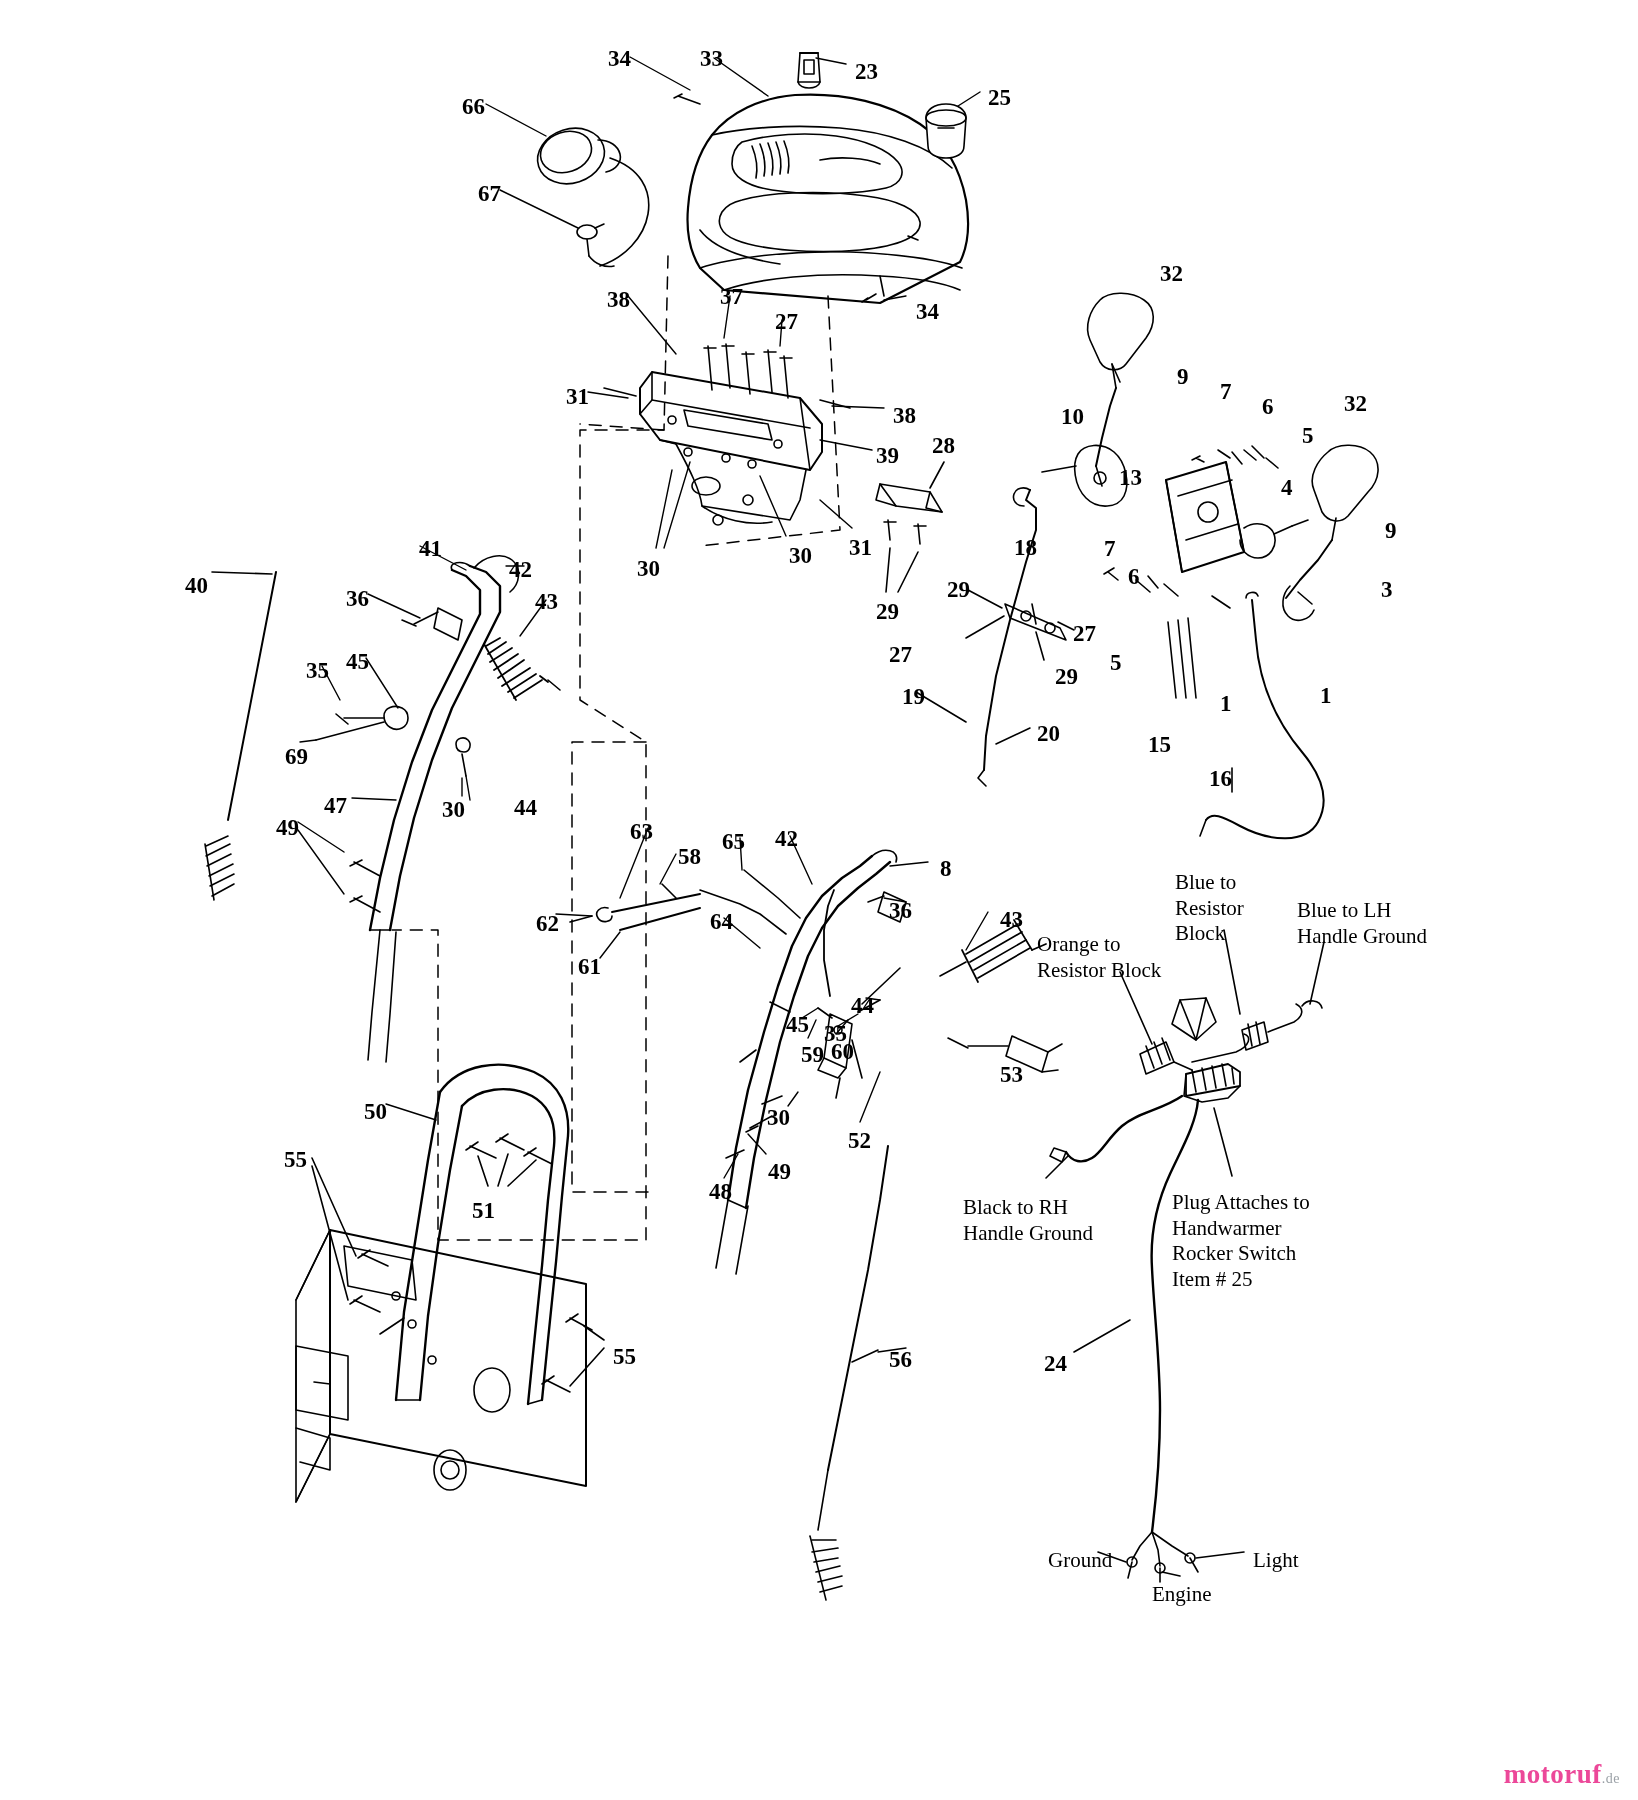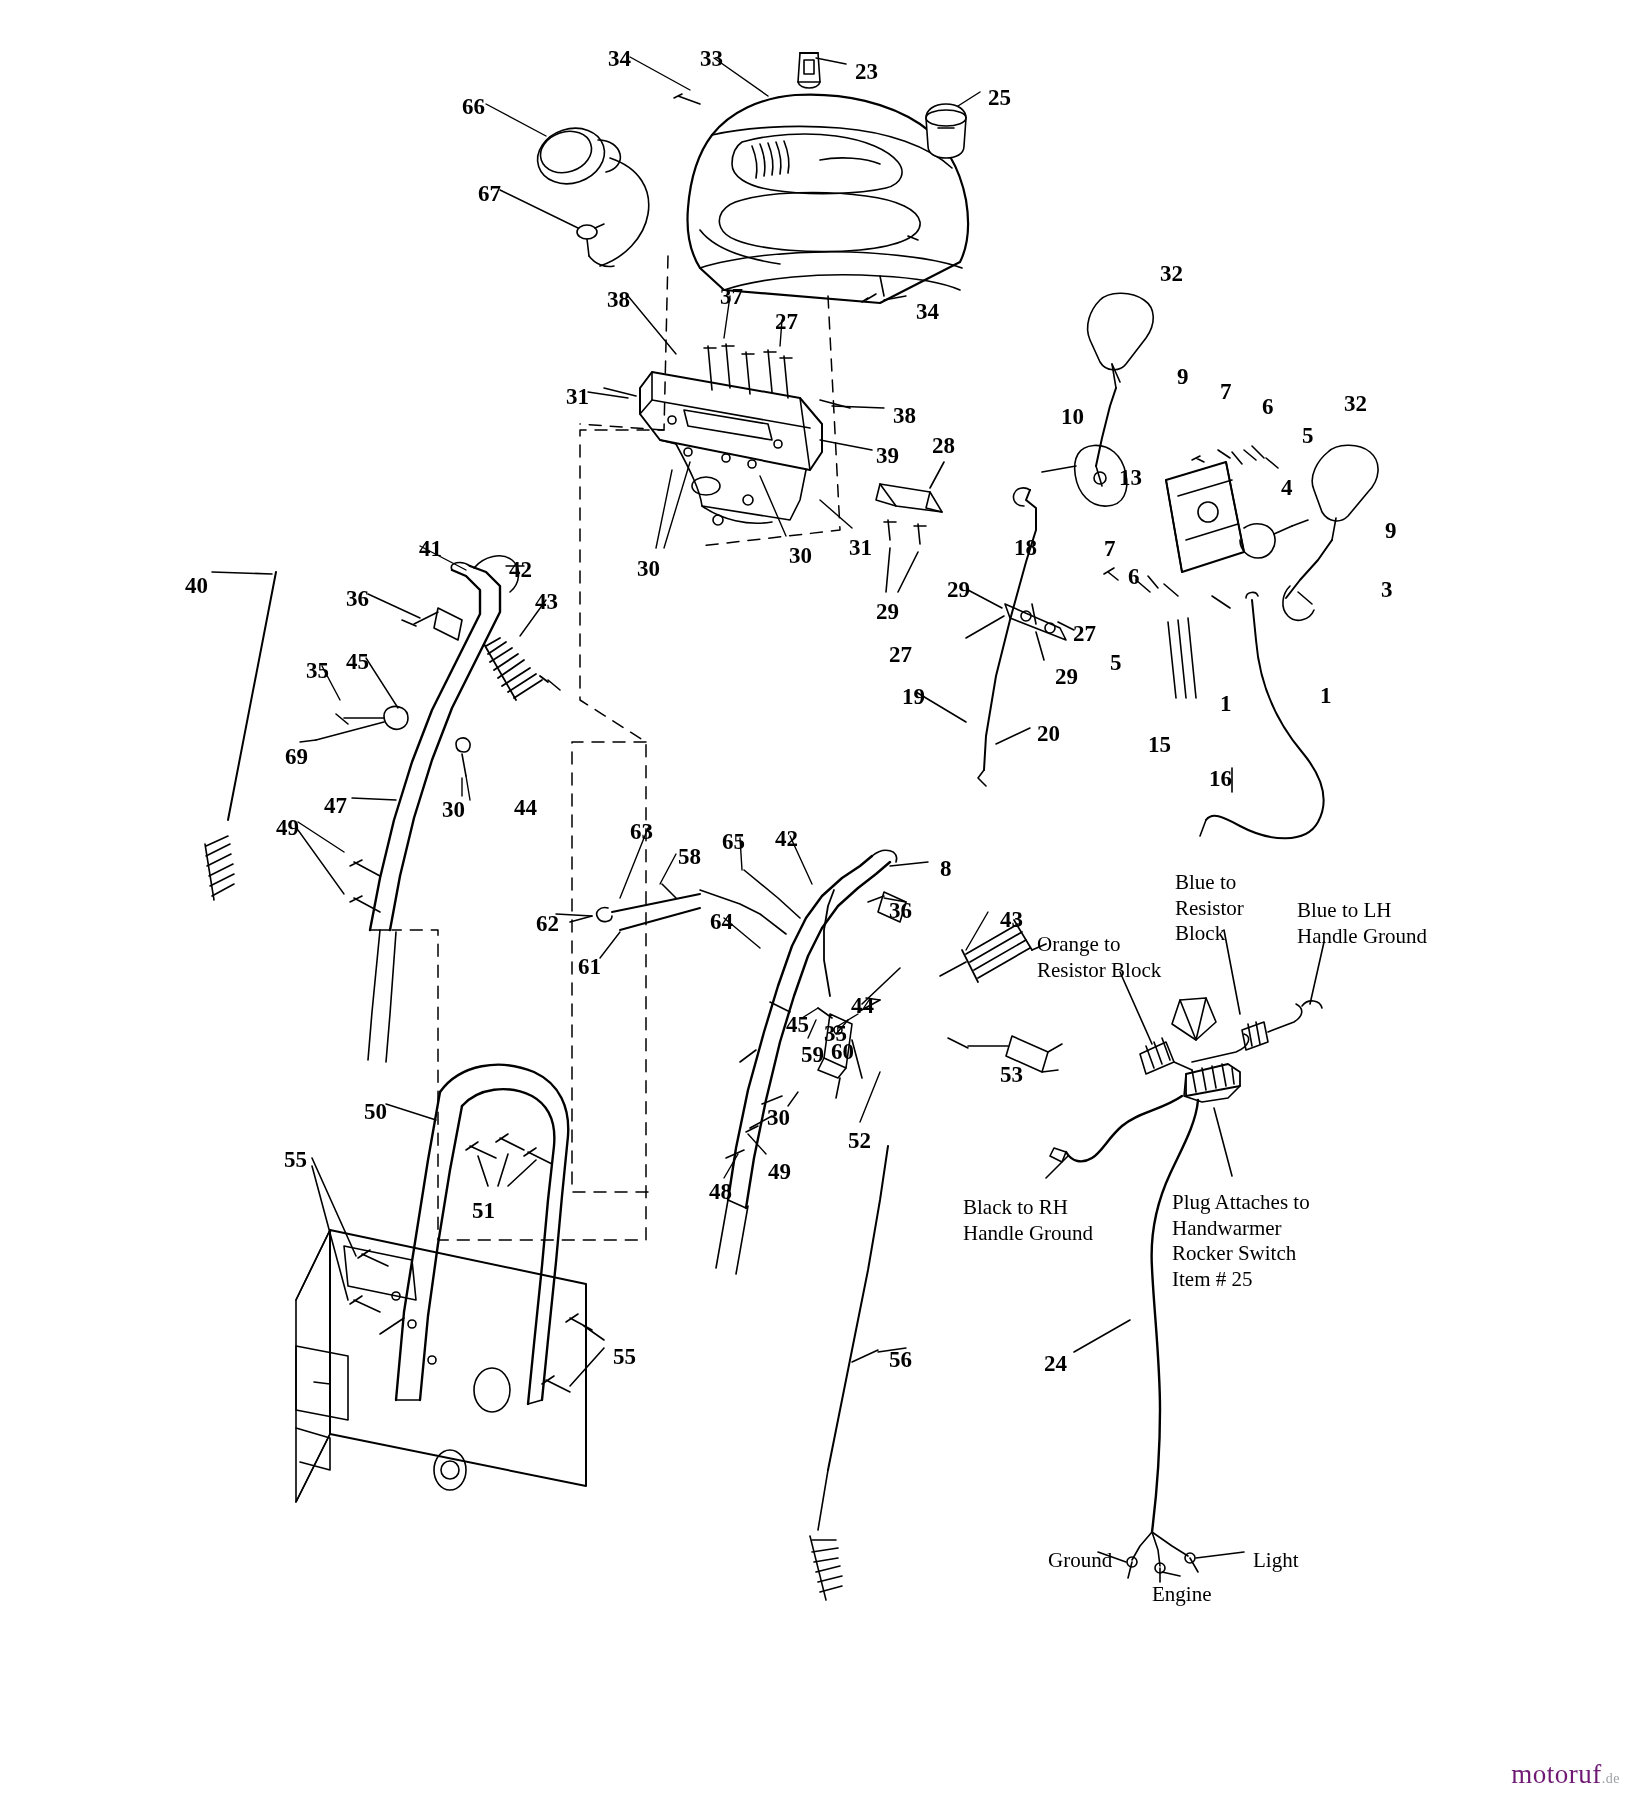--- a/index.html
+++ b/index.html
@@ -43,21 +43,21 @@
     white-space: pre-line;
   }
   .wm {
     position: absolute;
     right: 18px;
     bottom: 10px;
     font-family: "Liberation Serif", serif;
     font-size: 27px;
     letter-spacing: 0.5px;
   }
-  .wm .m { color: #701a75; font-weight: normal; }
+  .wm .m { color: #ec4899; font-weight: bold; }
   .wm .de { color: #9aa0a6; font-size: 14px; }
 </style>
 </head>
 <body>
 
 <div id="page">
 
   <svg id="svg-layer" viewBox="0 0 1638 1800">
     <g fill="none" stroke="#000000" stroke-width="1.6" stroke-linecap="round" stroke-linejoin="round">
 

